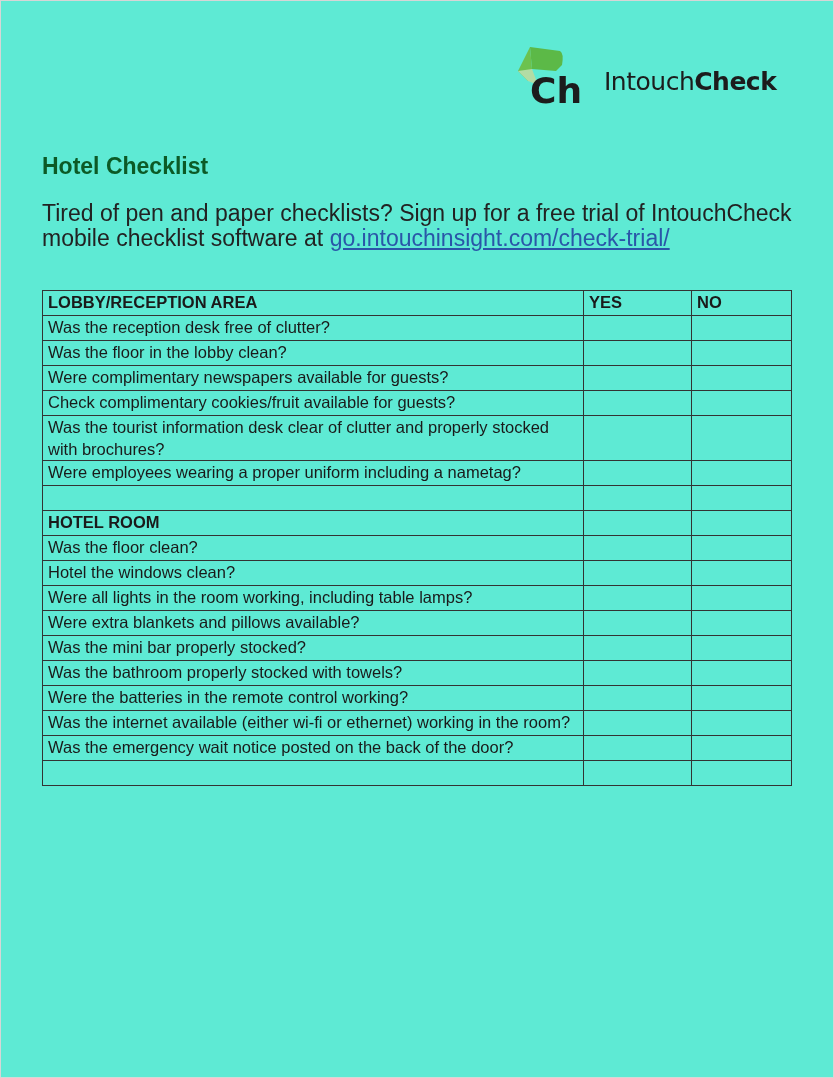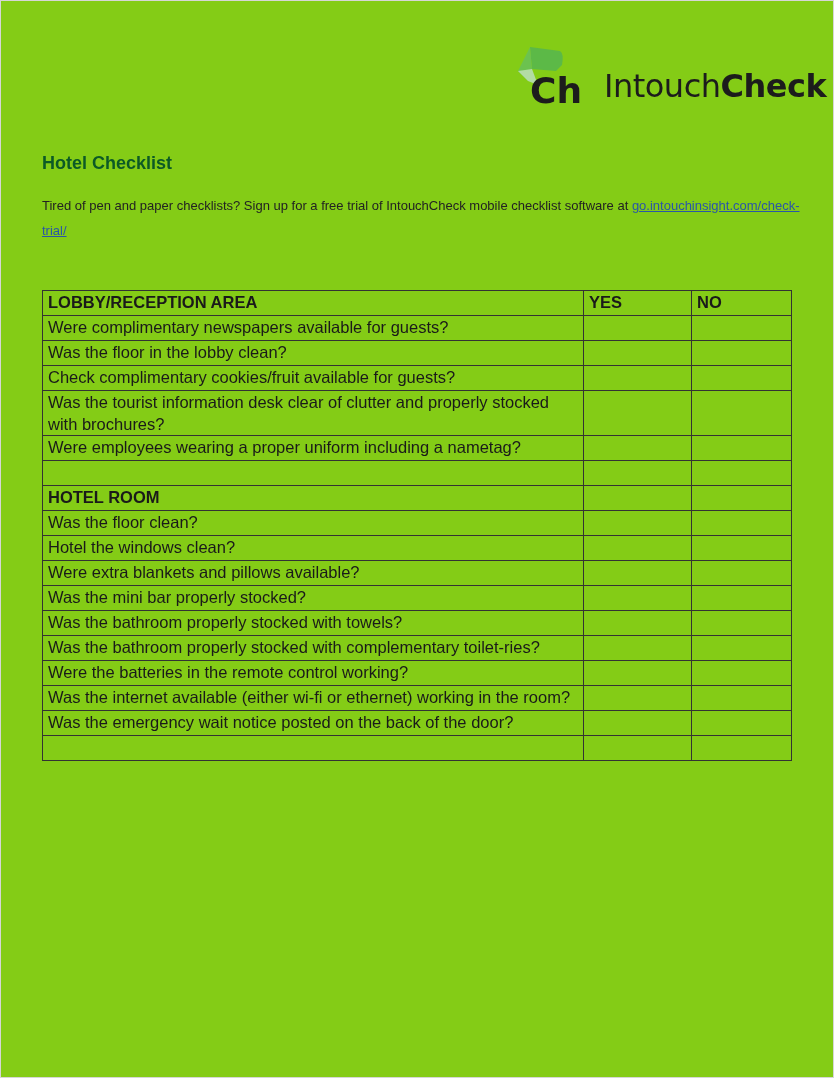--- a/index.html
+++ b/index.html
@@ -3,40 +3,40 @@
   <meta charset="utf-8">
   <style>
     html, body { margin: 0; padding: 0; background: #ffffff; }
     body {
       width: 834px; height: 1078px; position: relative; overflow: hidden;
       font-family: "Liberation Sans", "DejaVu Sans", sans-serif;
       color: #222;
     }
     .page {
       position: absolute; left: 0; top: 0; width: 832px; height: 1076px;
-      border: 1px solid #d6d6d6; background: #84cc16;
+      border: 1px solid #d6d6d6; background: #5eead4;
     }
     .logo {
       position: absolute; left: 515px; top: 44px; width: 270px; height: 62px;
     }
     .logo-mark { position: absolute; left: 0; top: 0; width: 66px; height: 60px; }
     .logo-text {
       position: absolute; left: 88px; top: 22px;
-      font-family: "DejaVu Sans", sans-serif; font-size: 32px; color: #1c1c1c;
+      font-family: "DejaVu Sans", sans-serif; font-size: 25px; color: #1c1c1c;
       letter-spacing: -0.5px; white-space: nowrap;
     }
     .logo-text .bold { font-weight: bold; }
     .title {
       position: absolute; left: 41px; top: 152px; margin: 0;
-      font-size: 18px; font-weight: bold; color: #0c5a26;
+      font-size: 23px; font-weight: bold; color: #0c5a26;
       font-family: "Liberation Sans", sans-serif;
     }
     .intro {
-      position: absolute; left: 41px; top: 192px; width: 760px;
-      font-size: 13px; line-height: 25px; color: #222;
+      position: absolute; left: 41px; top: 200px; width: 760px;
+      font-size: 23px; line-height: 25px; color: #222;
     }
     .intro a { color: #2a56a8; text-decoration: underline; }
     table.checklist {
       position: absolute; left: 41px; top: 289px; width: 750px;
       border-collapse: collapse; font-size: 16.5px; color: #1a1a1a;
     }
     table.checklist td, table.checklist th {
       border: 1.5px solid #333; padding: 0 5px; text-align: left;
       vertical-align: top; line-height: 22px;
     }
@@ -68,26 +68,31 @@
   <div class="intro"><span>Tired of pen and paper checklists? Sign up for a free trial of IntouchCheck mobile checklist software at </span><a href="#">go.intouchinsight.com/check-trial/</a></div>
 
   <table class="checklist">
     <tbody id="checklist-body">
         <tr class="section">
           <th class="col-q">LOBBY/RECEPTION AREA</th>
           <th class="col-yes">YES</th>
           <th class="col-no">NO</th>
         </tr>
         <tr>
-          <td>Were complimentary newspapers available for guests?</td>
+          <td>Was the reception desk free of clutter?</td>
           <td></td>
           <td></td>
         </tr>
         <tr>
           <td>Was the floor in the lobby clean?</td>
+          <td></td>
+          <td></td>
+        </tr>
+        <tr>
+          <td>Were complimentary newspapers available for guests?</td>
           <td></td>
           <td></td>
         </tr>
         <tr>
           <td>Check complimentary cookies/fruit available for guests?</td>
           <td></td>
           <td></td>
         </tr>
         <tr class="tall">
           <td>Was the tourist information desk clear of clutter and properly stocked with brochures?</td>
@@ -113,36 +118,36 @@
           <td>Was the floor clean?</td>
           <td></td>
           <td></td>
         </tr>
         <tr>
           <td>Hotel the windows clean?</td>
           <td></td>
           <td></td>
         </tr>
         <tr>
+          <td>Were all lights in the room working, including table lamps?</td>
+          <td></td>
+          <td></td>
+        </tr>
+        <tr>
           <td>Were extra blankets and pillows available?</td>
           <td></td>
           <td></td>
         </tr>
         <tr>
           <td>Was the mini bar properly stocked?</td>
           <td></td>
           <td></td>
         </tr>
         <tr>
           <td>Was the bathroom properly stocked with towels?</td>
-          <td></td>
-          <td></td>
-        </tr>
-        <tr class="tall">
-          <td>Was the bathroom properly stocked with complementary toilet-ries?</td>
           <td></td>
           <td></td>
         </tr>
         <tr>
           <td>Were the batteries in the remote control working?</td>
           <td></td>
           <td></td>
         </tr>
         <tr class="tall">
           <td>Was the internet available (either wi-fi or ethernet) working in the room?</td>

